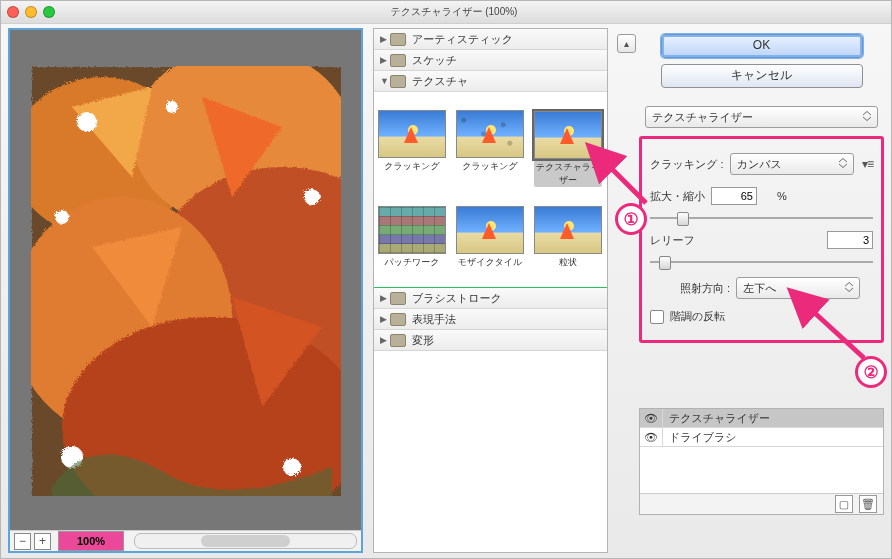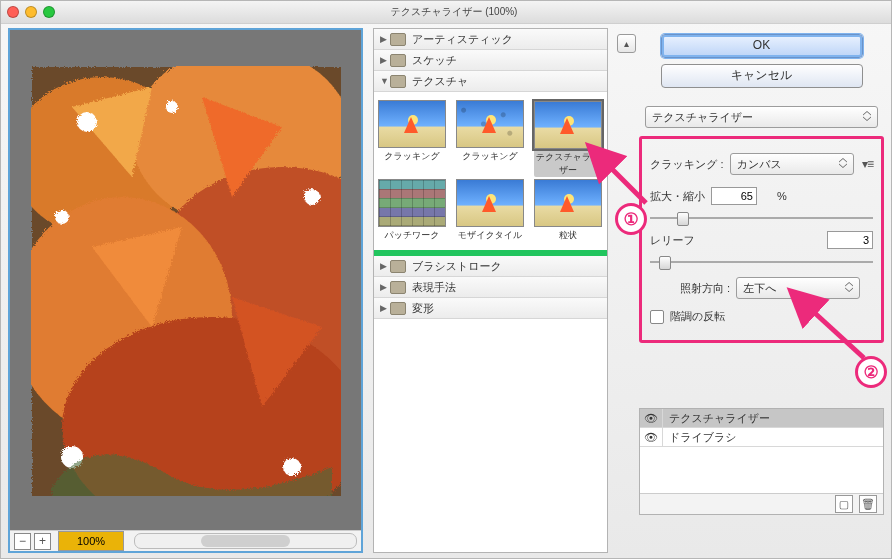--- a/index.html
+++ b/index.html
@@ -11,30 +11,30 @@
   .title{flex:1;text-align:center;font-size:10px;color:#444;padding-right:40px;}
   .body{position:absolute;top:22px;left:0;right:0;bottom:0;}
 
   
   .preview{position:absolute;top:5px;left:7px;width:355px;bottom:5px;background:#fff;border:2px solid #5fa4d8;box-sizing:border-box;}
   .preview-inner{position:absolute;top:0;left:0;right:0;bottom:20px;background:#777;display:flex;align-items:center;justify-content:center;overflow:hidden;}
   .preview-img{width:310px;height:430px;position:relative;overflow:hidden;}
   .preview-img svg{width:100%;height:100%;display:block;}
   .preview-bar{position:absolute;left:0;right:0;bottom:0;height:20px;display:flex;align-items:center;gap:0;padding:0 4px;background:#f2f2f2;border-top:1px solid #ccc;}
   .sq{width:15px;height:15px;border:1px solid #888;background:#fff;display:flex;align-items:center;justify-content:center;font-size:12px;line-height:1;color:#555;margin-right:3px;}
-  .zoom{width:60px;height:16px;border:1px solid #999;background:#eab308;text-align:center;margin:0 4px;font-size:11px;}
+  .zoom{width:60px;height:16px;border:1px solid #999;background:#ec4899;text-align:center;margin:0 4px;font-size:11px;font-weight:bold;}
   .scroll-track{flex:1;height:14px;border:1px solid #bbb;background:#f0f0f0;border-radius:7px;margin-left:6px;position:relative;}
   .scroll-thumb{position:absolute;left:30%;width:40%;top:1px;bottom:1px;background:#cfcfcf;border-radius:6px;}
 
   
   .cats{position:absolute;top:5px;left:372px;width:235px;bottom:5px;background:#fff;border:1px solid #b3b3b3;box-sizing:border-box;overflow:hidden;}
   .cat-row{display:flex;align-items:center;height:20px;padding:0 6px;border-bottom:1px solid #d6d6d6;background:linear-gradient(#fafafa,#ececec);cursor:default;color:#333;}
   .cat-row .tri{width:10px;display:inline-block;color:#666;font-size:9px;}
   .cat-row .fld{width:14px;height:11px;background:#b9b099;border:1px solid #8b8470;border-radius:2px;margin-right:6px;}
-  .thumb-grid{display:flex;flex-wrap:wrap;padding:8px 4px;gap:2px 10px;border-bottom:6px solid #22c55e;}
+  .thumb-grid{display:flex;flex-wrap:wrap;padding:18px 4px;gap:19px 10px;border-bottom:1px solid #22c55e;}
   .thumb{width:68px;text-align:center;font-size:9px;}
   .thumb .box{width:66px;height:46px;border:1px solid #888;background:#ddd;margin:0 auto 2px;position:relative;overflow:hidden;}
   .thumb.sel .box{outline:2px solid #666;background:#bbb;}
   .thumb.sel{background:#c9c9c9;border-radius:2px;padding-top:1px;}
 
   
   .right{position:absolute;top:5px;right:7px;width:245px;bottom:5px;}
   .collapse{position:absolute;top:6px;left:-22px;width:17px;height:17px;border:1px solid #9a9a9a;border-radius:3px;background:linear-gradient(#fff,#e6e6e6);display:flex;align-items:center;justify-content:center;font-size:10px;color:#555;}
   .btn{display:block;width:200px;height:22px;margin:6px auto 0;border:1px solid #8f8f8f;border-radius:4px;background:linear-gradient(#fefeff,#dfe6f2);text-align:center;line-height:21px;font-size:12px;}
   .btn.primary{background:linear-gradient(#eaf2ff,#bcd4f7);border-color:#6b93c9;box-shadow:0 0 0 2px #7fb3ee inset, 0 0 0 1px #7fb3ee;}

